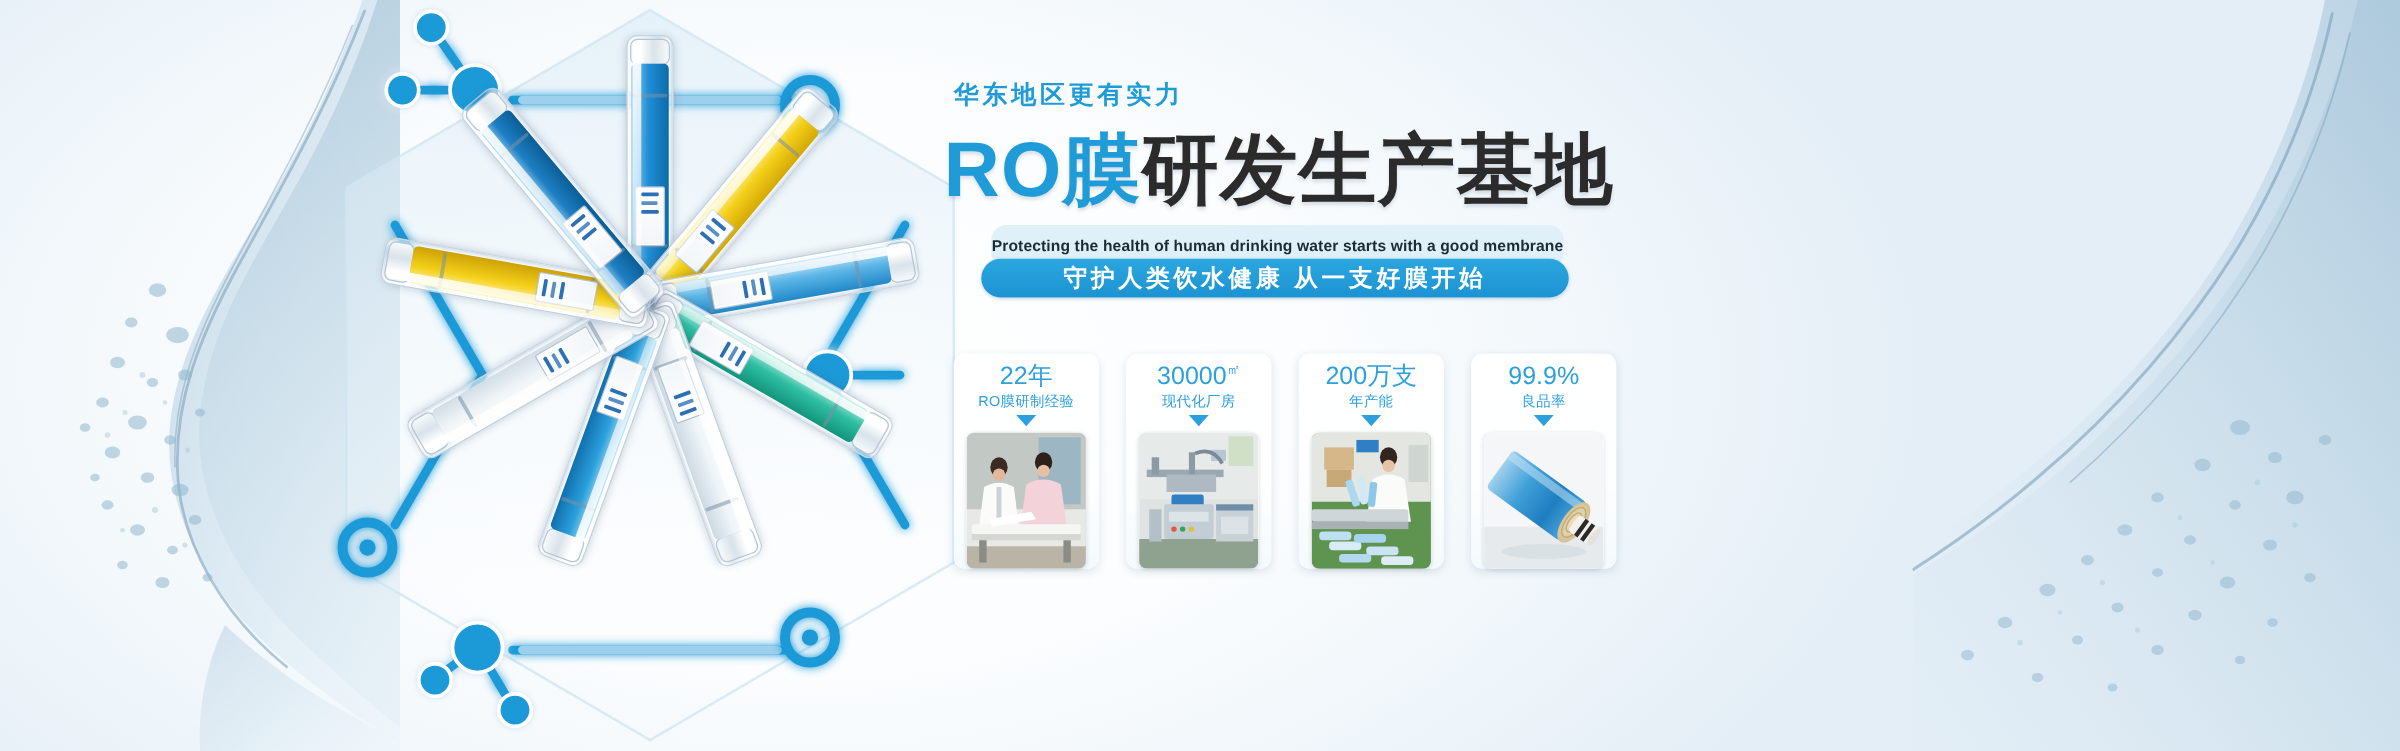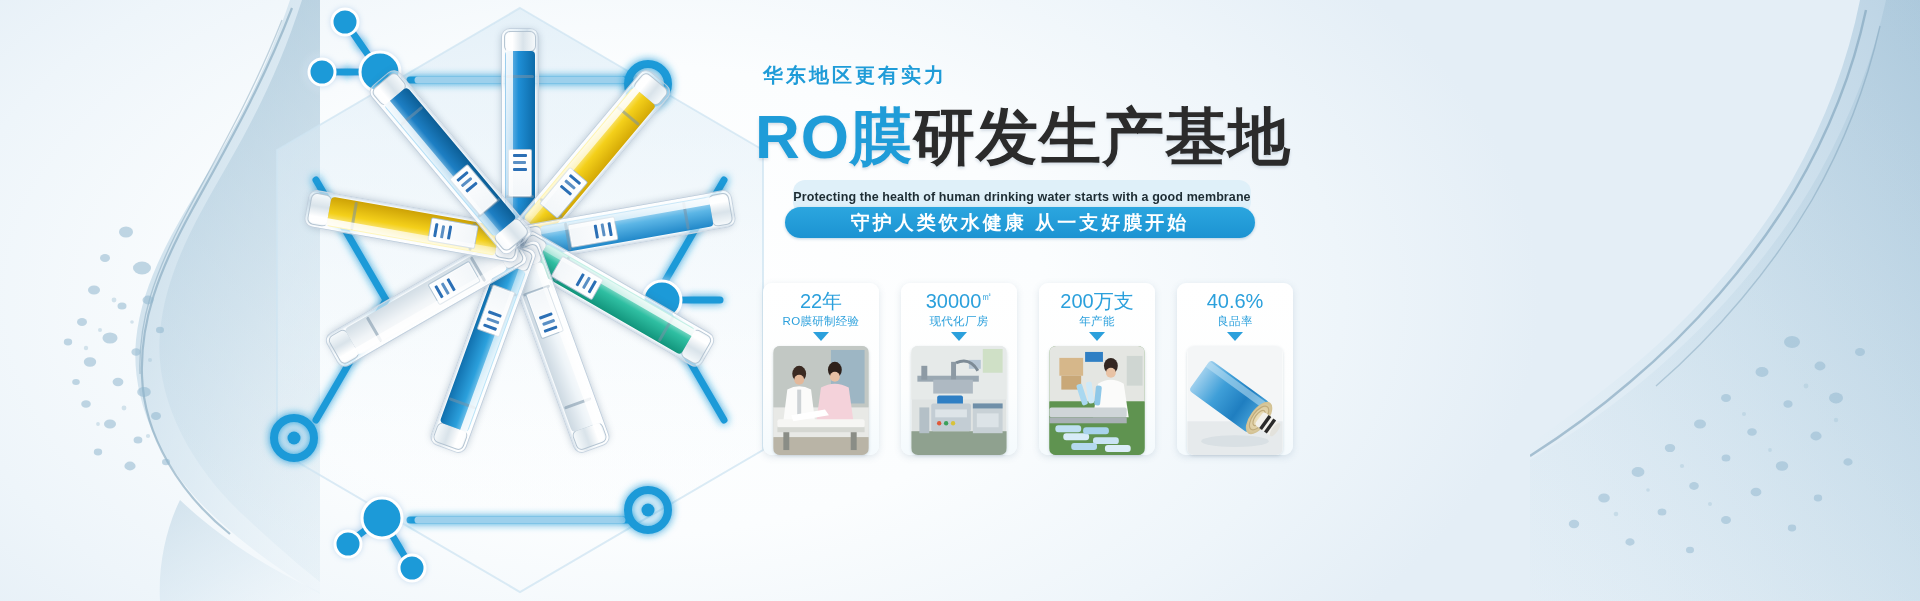--- a/index.html
+++ b/index.html
@@ -550,21 +550,21 @@
               <rect x="34" y="82" width="26" height="7" rx="3" fill="#a8d3ec"></rect>
               <rect x="44" y="92" width="26" height="7" rx="3" fill="#cae4f4"></rect>
               <rect x="22" y="98" width="26" height="7" rx="3" fill="#b4d9ee"></rect>
               <rect x="56" y="100" width="26" height="7" rx="3" fill="#dcedf8"></rect>
             </g>
           </svg>
         </div>
       </div>
 
       <div class="card">
-        <div class="num">40.6%</div>
+        <div class="num">99.9%</div>
         <div class="cap2">良品率</div>
         <div class="tri"></div>
         <div class="photo">
           <svg viewBox="0 0 96 110" xmlns="http://www.w3.org/2000/svg">
             <defs>
               <linearGradient id="memb" x1="0" y1="0" x2="1" y2="0">
                 <stop offset="0%" stop-color="#9fd0ee"></stop>
                 <stop offset="35%" stop-color="#3f9fd8"></stop>
                 <stop offset="70%" stop-color="#1f7ec0"></stop>
                 <stop offset="100%" stop-color="#4aa6dc"></stop>

